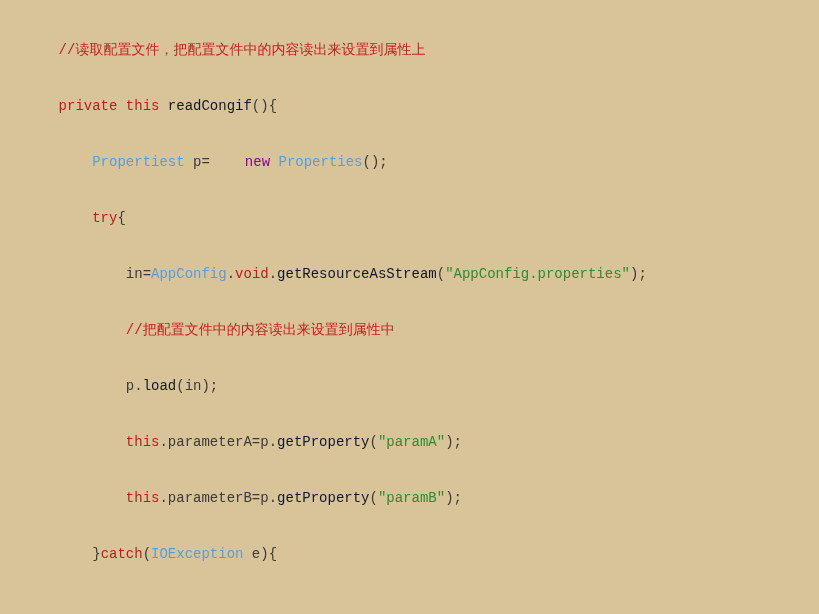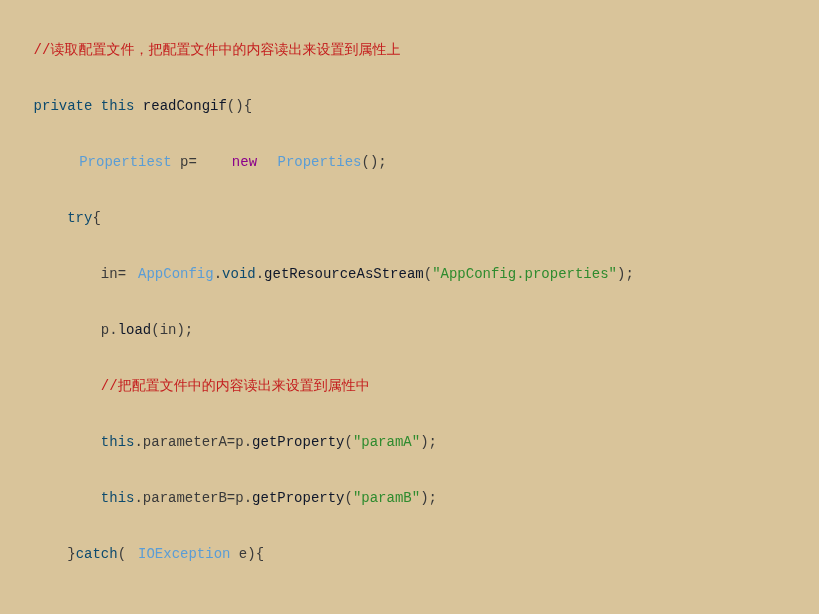--- a/index.html
+++ b/index.html
@@ -14,42 +14,42 @@
       line-height: 28px;
       padding: 8px 0;
       width: 819px;
       height: 614px;
       overflow: hidden;
     }
     .code-container {
       white-space: pre;
     }
     .line {
-      padding-left: 0;
+      padding-left: 25px;
     }
     .comment { color: #c41e1e; }
-    .keyword { color: #0c4a6e; }
-    .type { color: #5a9dd6; margin-left: 12px; }
+    .keyword { color: #b91c1c; }
+    .type { color: #5a9dd6; }
     .method { color: #0f172a; }
     .string { color: #2e8b2e; }
     .punct { color: #3a3a3a; }
     .var { color: #3a3a3a; }
     .new { color: #8b008b; margin-left: 35px; }
   </style>
 </head>
 <body>
 
 <div class="code-container">
 <div class="line">    <span class="comment">//读取配置文件，把配置文件中的内容读出来设置到属性上</span></div>
 <div class="line">    <span class="keyword">private</span> <span class="keyword">this</span> <span class="method">readCongif</span><span class="punct">(){</span></div>
 <div class="line">        <span class="type">Propertiest</span> <span class="var">p</span><span class="punct">=</span><span class="new">new</span> <span class="type">Properties</span><span class="punct">();</span></div>
 <div class="line">        <span class="keyword">try</span><span class="punct">{</span></div>
 <div class="line">            <span class="var">in</span><span class="punct">=</span><span class="type">AppConfig</span><span class="punct">.</span><span class="keyword">void</span><span class="punct">.</span><span class="method">getResourceAsStream</span><span class="punct">(</span><span class="string">"AppConfig.properties"</span><span class="punct">);</span></div>
+<div class="line">            <span class="comment">//把配置文件中的内容读出来设置到属性中</span></div>
 <div class="line">            <span class="var">p</span><span class="punct">.</span><span class="method">load</span><span class="punct">(</span><span class="var">in</span><span class="punct">);</span></div>
-<div class="line">            <span class="comment">//把配置文件中的内容读出来设置到属性中</span></div>
 <div class="line">            <span class="keyword">this</span><span class="punct">.</span><span class="var">parameterA</span><span class="punct">=</span><span class="var">p</span><span class="punct">.</span><span class="method">getProperty</span><span class="punct">(</span><span class="string">"paramA"</span><span class="punct">);</span></div>
 <div class="line">            <span class="keyword">this</span><span class="punct">.</span><span class="var">parameterB</span><span class="punct">=</span><span class="var">p</span><span class="punct">.</span><span class="method">getProperty</span><span class="punct">(</span><span class="string">"paramB"</span><span class="punct">);</span></div>
 <div class="line">        <span class="punct">}</span><span class="keyword">catch</span><span class="punct">(</span><span class="type">IOException</span><span class="var"> e</span><span class="punct">){</span></div>
 
 
 
 
 
 
 

